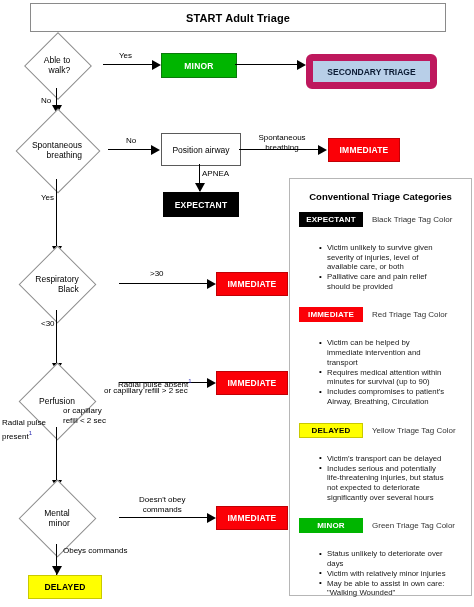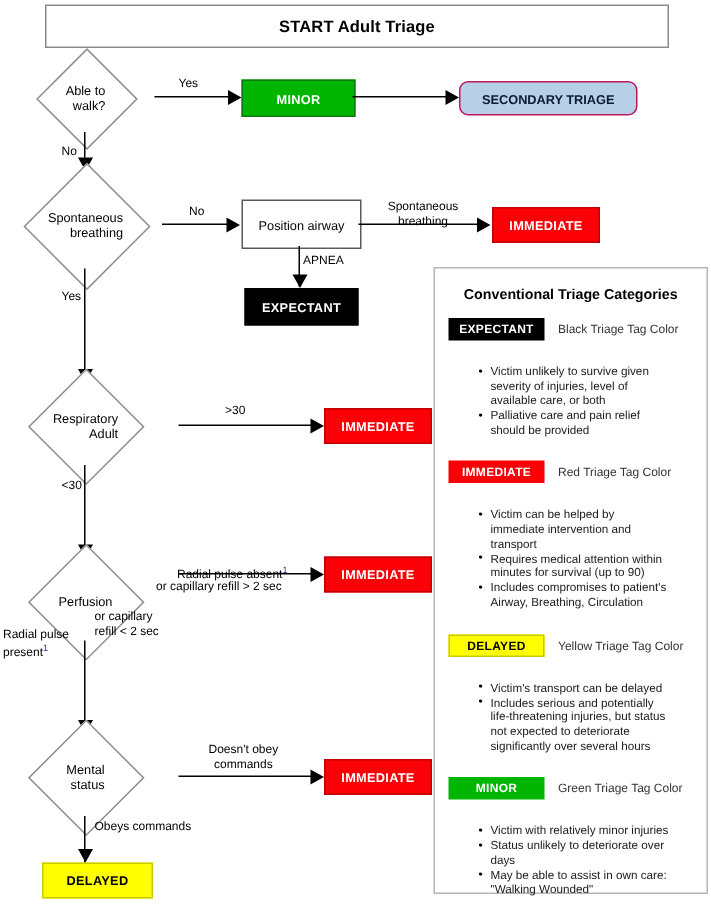--- a/index.html
+++ b/index.html
@@ -55,21 +55,21 @@
     font-size:8.5px;
     font-weight:bold;
     letter-spacing:.2px;
   }
   .tag-immediate{background:#fb0007;color:#ffffff;border:1px solid #c00005;}
   .tag-expectant{background:#000000;color:#ffffff;border:1px solid #000000;}
   .tag-delayed{background:#ffff00;color:#000000;border:1px solid #c9c900;}
   .tag-minor{background:#00b500;color:#ffffff;border:1px solid #0a7a0a;}
   .secondary{
     background:#b8cfe8;
-    border:1px solid #be185d;
+    border:7px solid #be185d;
     border-radius:6px;
     font-size:8.5px;
     font-weight:bold;
     color:#0b1b33;
   }
 
   
   .ln{background:#000000;}
   .lnh{height:1.4px;}
   .lnv{width:1.4px;}
@@ -200,21 +200,21 @@
   <div class="abs arrow-d" style="left:195px;top:183px;"></div>
   <div class="abs edge-label" style="left:202px;top:169px;">APNEA</div>
   <div class="abs ctr tag tag-expectant" style="left:163px;top:192px;width:74px;height:23px;">EXPECTANT</div>
 
   <div class="abs ln lnv" style="left:56px;top:179px;height:76px;"></div>
   <div class="abs arrow-d" style="left:52px;top:246px;"></div>
   <div class="abs edge-label" style="left:41px;top:193px;">Yes</div>
 
   <div class="abs diamond" style="left:30px;top:257px;width:53px;height:53px;"></div>
   <div class="abs ctr diamond-label" style="left:19px;top:272px;width:76px;height:24px;white-space:pre-line;">Respiratory
-Adult</div>
+Black</div>
 
   <div class="abs ln lnh" style="left:119px;top:283px;width:89px;"></div>
   <div class="abs arrow-r" style="left:207px;top:279px;"></div>
   <div class="abs edge-label" style="left:150px;top:269px;">&gt;30</div>
   <div class="abs ctr tag tag-immediate" style="left:216px;top:272px;width:70px;height:22px;">IMMEDIATE</div>
 
   <div class="abs ln lnv" style="left:56px;top:310px;height:62px;"></div>
   <div class="abs arrow-d" style="left:52px;top:363px;"></div>
   <div class="abs edge-label" style="left:41px;top:319px;">&lt;30</div>
 
@@ -231,21 +231,21 @@
 
   <div class="abs ln lnv" style="left:56px;top:427px;height:62px;"></div>
   <div class="abs arrow-d" style="left:52px;top:480px;"></div>
   <div class="abs edge-label" style="left:2px;top:418px;width:52px;"><span>Radial pulse
 present</span><sup>1</sup></div>
   <div class="abs edge-label" style="left:63px;top:406px;">or capillary
 refill &lt; 2 sec</div>
 
   <div class="abs diamond" style="left:30px;top:491px;width:53px;height:53px;"></div>
   <div class="abs ctr diamond-label" style="left:19px;top:506px;width:76px;height:24px;white-space:pre-line;">Mental
-status</div>
+minor</div>
 
   <div class="abs ln lnh" style="left:119px;top:517px;width:89px;"></div>
   <div class="abs arrow-r" style="left:207px;top:513px;"></div>
   <div class="abs edge-label" style="left:139px;top:495px;text-align:center;">Doesn't obey
 commands</div>
   <div class="abs ctr tag tag-immediate" style="left:216px;top:506px;width:70px;height:22px;">IMMEDIATE</div>
 
   <div class="abs ln lnv" style="left:56px;top:544px;height:31px;"></div>
   <div class="abs arrow-d" style="left:52px;top:566px;"></div>
   <div class="abs edge-label" style="left:63px;top:546px;">Obeys commands</div>
@@ -287,20 +287,20 @@
         <li>Includes serious and potentially life-threatening injuries, but status not expected to deteriorate significantly over several hours</li>
       </ul>
     </div>
 
     <div class="legend-group">
       <div class="legend-head">
         <span class="legend-chip chip-minor">MINOR</span>
         <span class="legend-colortext">Green Triage Tag Color</span>
       </div>
       <ul class="legend-list">
+        <li>Status unlikely to deteriorate over days</li>
         <li>Victim with relatively minor injuries</li>
-        <li>Status unlikely to deteriorate over days</li>
         <li>May be able to assist in own care: "Walking Wounded"</li>
       </ul>
     </div>
   </div>
 
 </div>
 
 </body></html>

